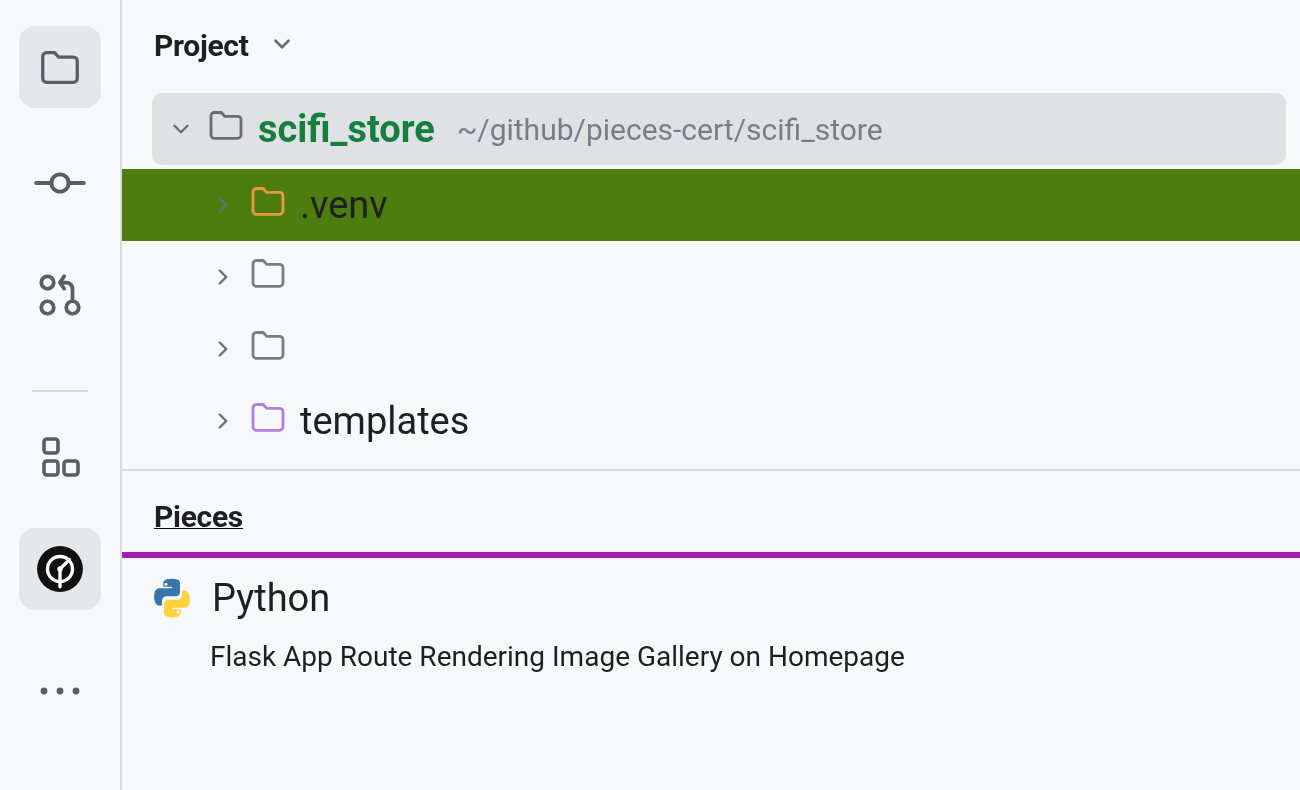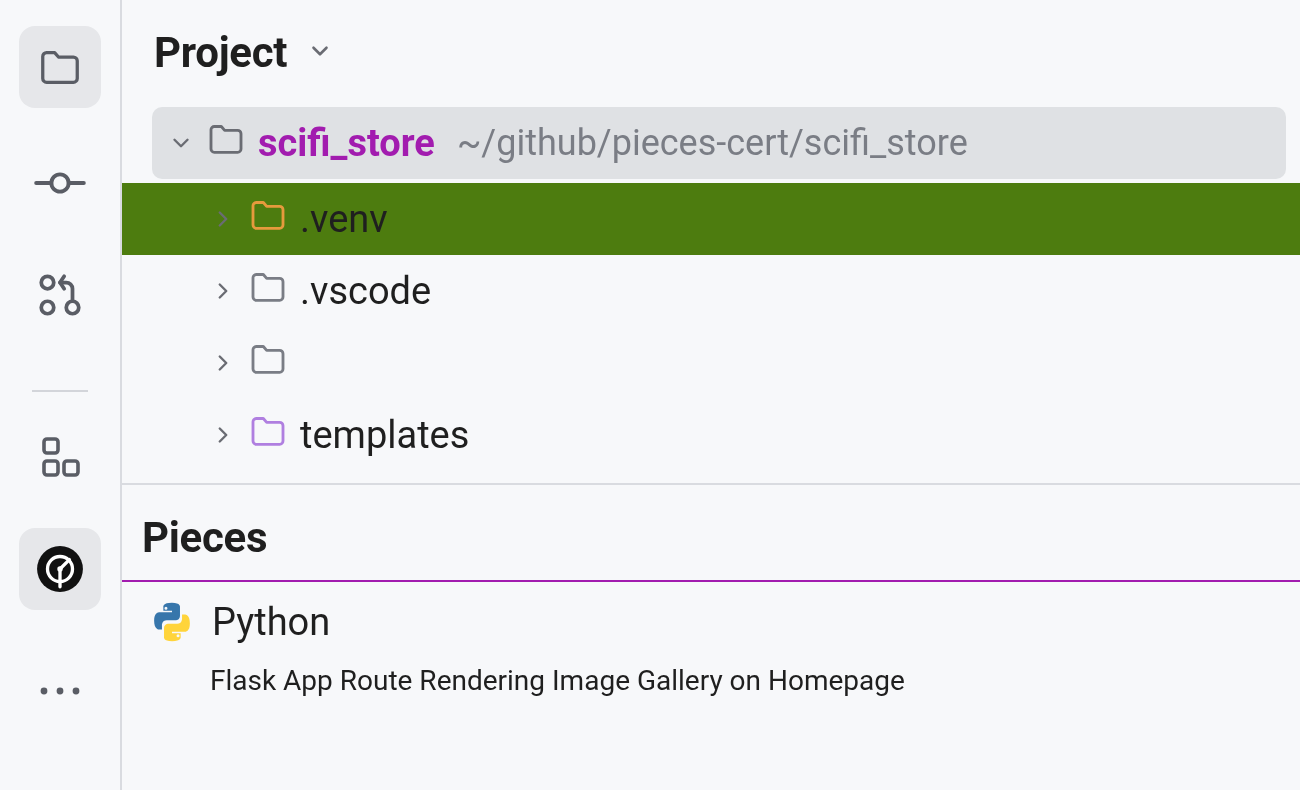--- a/index.html
+++ b/index.html
@@ -62,21 +62,21 @@
   }
 
   
   .section-header {
     display: flex;
     align-items: center;
     padding: 28px 20px 30px 32px;
     gap: 12px;
   }
   .section-title {
-    font-size: 42px;
+    font-size: 30px;
     font-weight: 700;
     color: #1f1f1f;
     letter-spacing: -0.3px;
   }
   .section-chevron { margin-left: 8px; }
 
   
   .tree {
     flex: 0 0 auto;
   }
@@ -97,41 +97,42 @@
   }
   .tree-row.highlight {
     background: #4d7c0f;
   }
   .tree-row .indent1 { width: 56px; flex:0 0 auto; }
   .tree-label {
     color: #1f1f1f;
   }
   .tree-row.root .tree-label {
     font-weight: 700;
-    color: #a21caf;
+    color: #15803d;
   }
   .tree-path {
     color: #7a7d85;
-    font-size: 36px;
+    font-size: 30px;
     font-weight: 400;
     margin-left: 10px;
   }
   .tree-chevron { flex: 0 0 auto; }
   .tree-icon { flex: 0 0 auto; }
 
   
   .pieces-section {
     border-top: 2px solid #d9dbe0;
     margin-top: 12px;
   }
   .pieces-header {
-    padding: 28px 20px 18px 20px;
+    padding: 28px 20px 18px 32px;
+    text-decoration: underline;
   }
   .pieces-body {
-    border-top: 2px solid #a21caf;
+    border-top: 6px solid #a21caf;
     padding-top: 8px;
   }
   .pieces-item-head {
     display: flex;
     align-items: center;
     gap: 18px;
     padding: 10px 0 2px 28px;
     font-size: 38px;
     color: #1f1f1f;
     cursor: pointer;
@@ -269,21 +270,20 @@
       <span class="tree-chevron">
         <svg width="26" height="26" viewBox="0 0 24 24" fill="none" stroke="#6a6c73" stroke-width="2.2" stroke-linecap="round" stroke-linejoin="round">
           <polyline points="9 6 15 12 9 18"></polyline>
         </svg>
       </span>
       <span class="tree-icon">
         <svg width="40" height="40" viewBox="0 0 24 24" fill="none" stroke-width="1.7" stroke-linejoin="round" stroke="#7a7d85">
           <path d="M3 6.5a2 2 0 0 1 2-2h4.2l2 2.3H19a2 2 0 0 1 2 2V18a2 2 0 0 1-2 2H5a2 2 0 0 1-2-2V6.5z"></path>
         </svg>
       </span>
-      <span class="tree-label">.vscode</span>
     </div>
 
     <div class="tree-row">
       <span class="indent1"></span>
       <span class="tree-chevron">
         <svg width="26" height="26" viewBox="0 0 24 24" fill="none" stroke="#6a6c73" stroke-width="2.2" stroke-linecap="round" stroke-linejoin="round">
           <polyline points="9 6 15 12 9 18"></polyline>
         </svg>
       </span>
       <span class="tree-icon">

